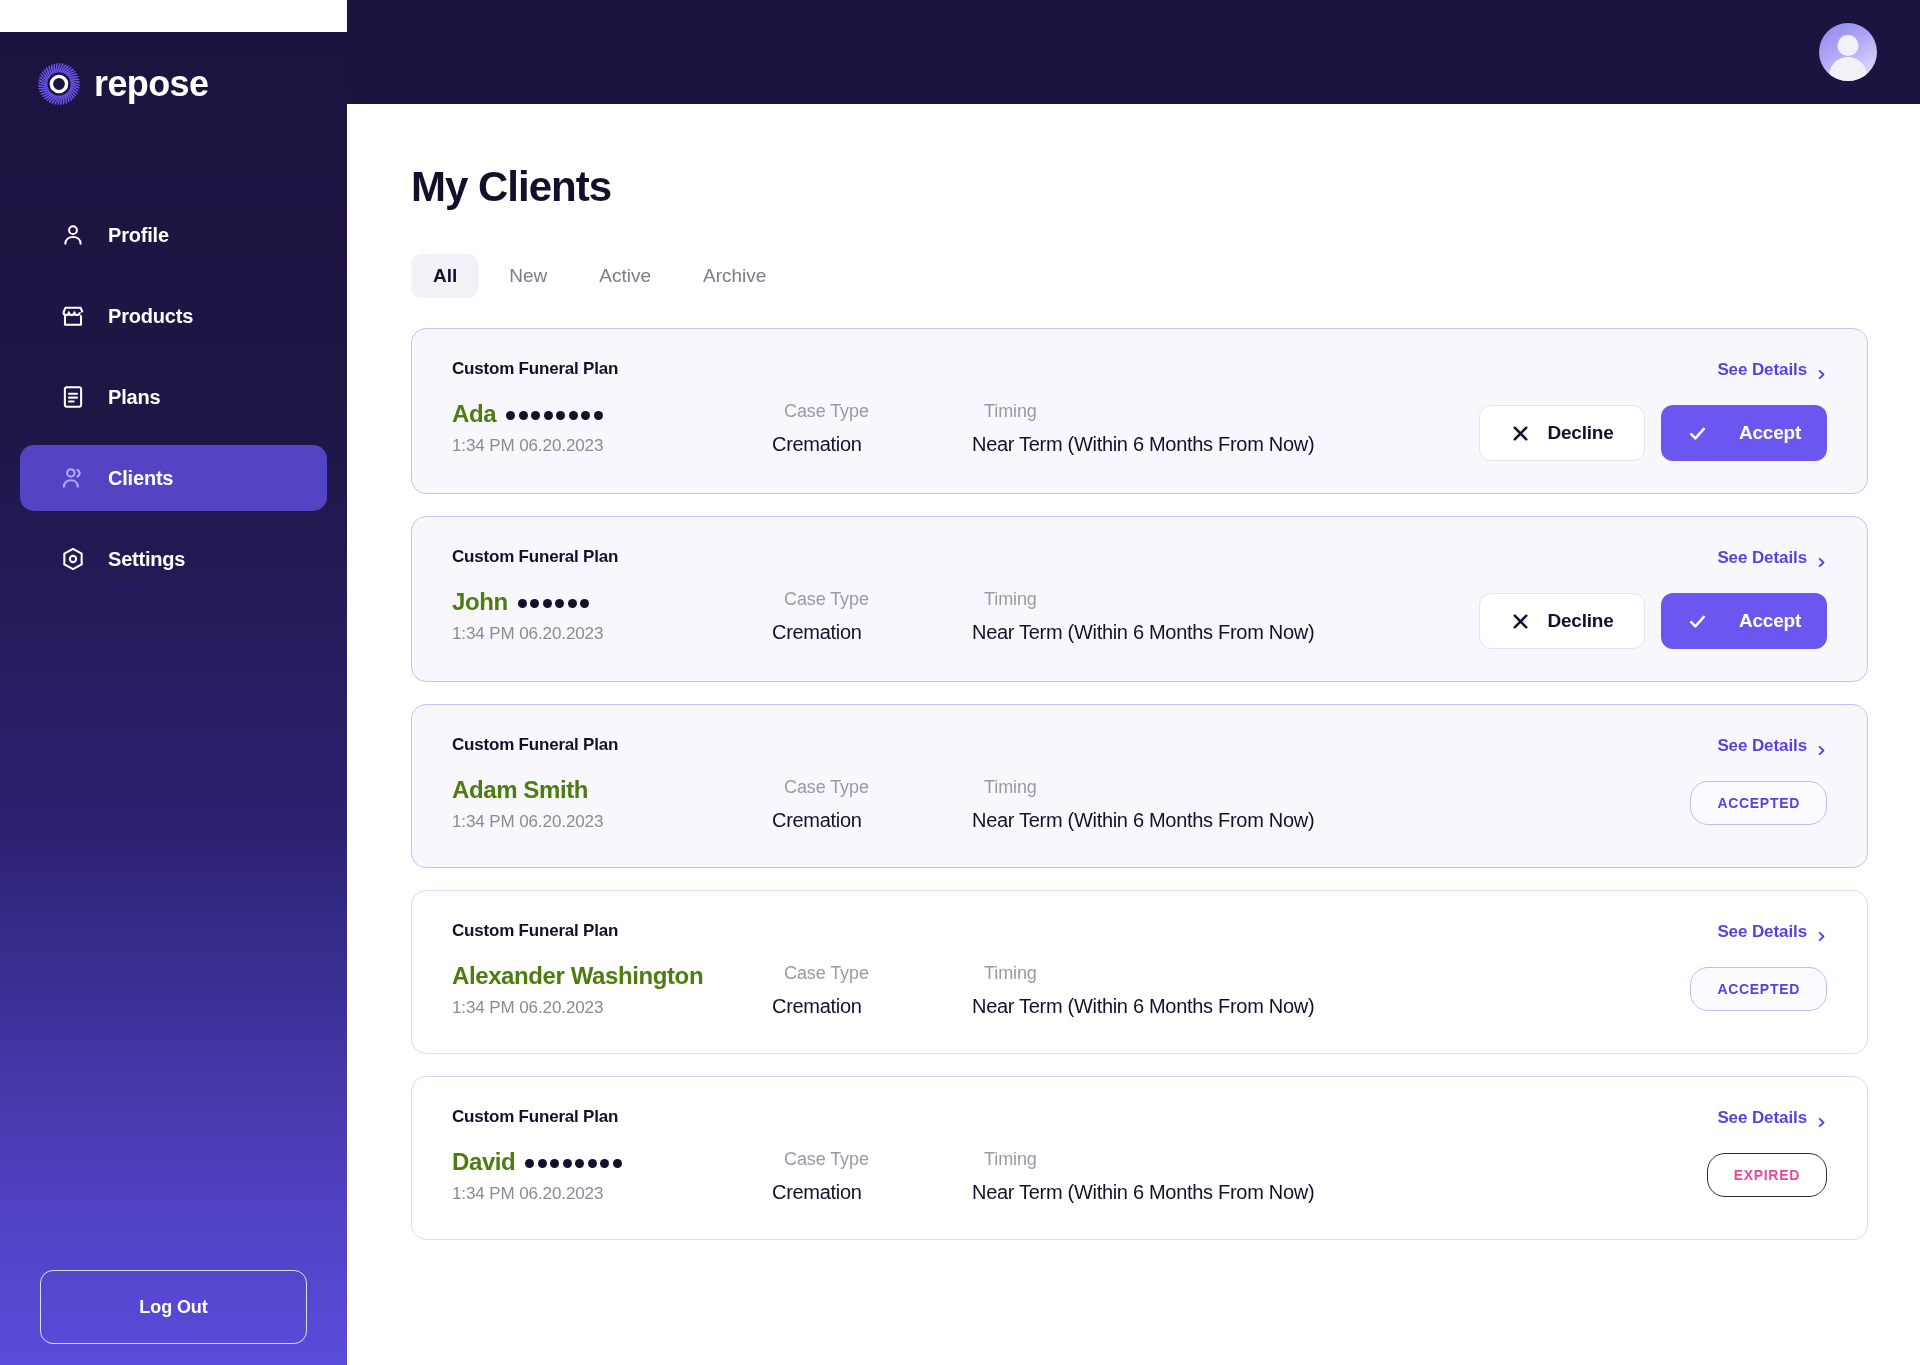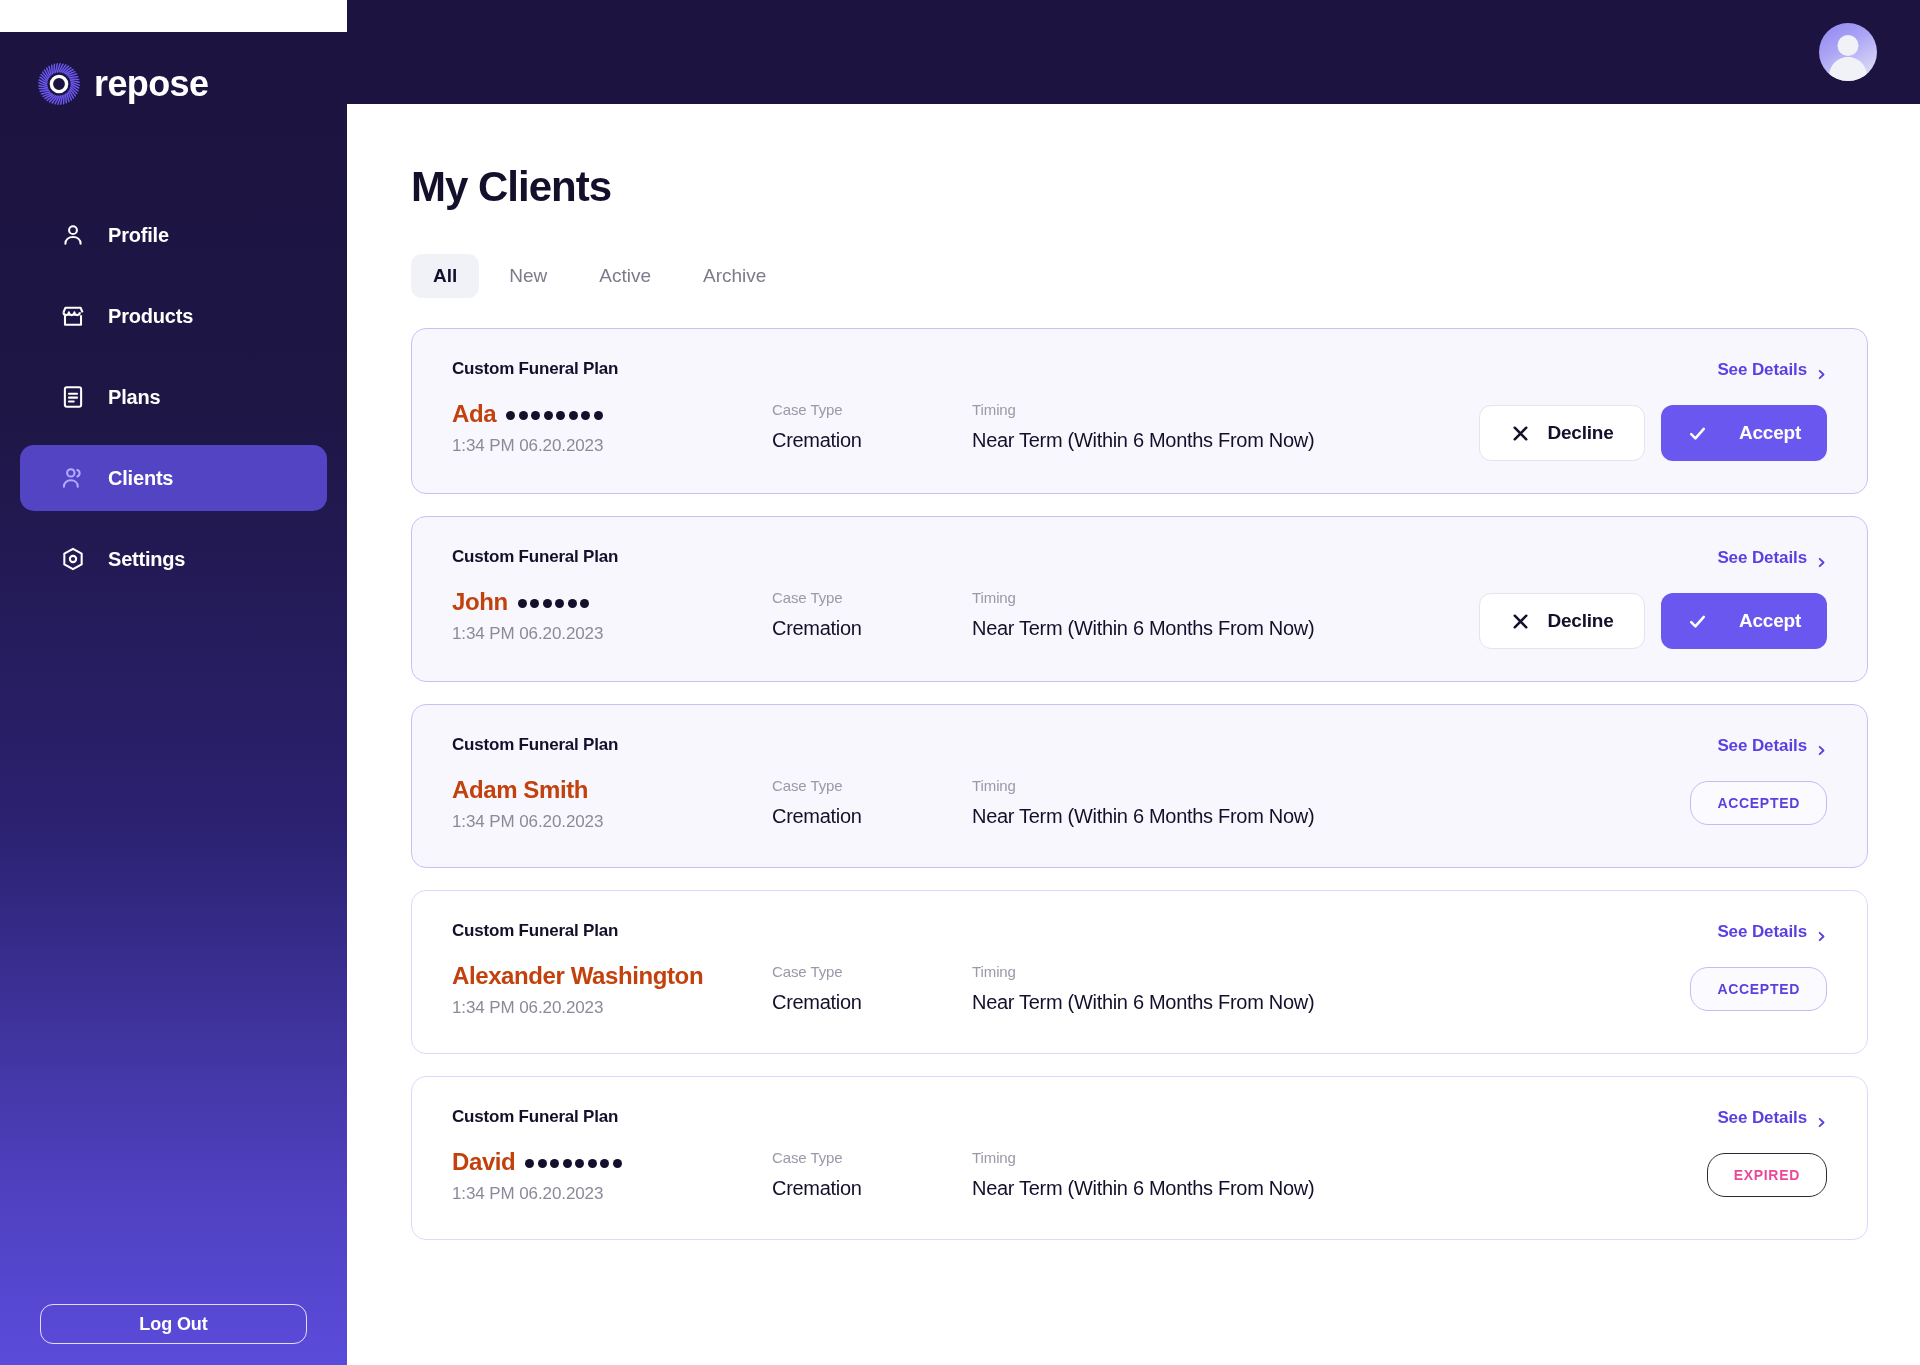--- a/index.html
+++ b/index.html
@@ -39,21 +39,21 @@
     border-radius: 14px; cursor: pointer;
     color: #ffffff;
   }
   .nav-item.active { background: #5344c4; }
   .nav-icon { width: 26px; height: 26px; flex: 0 0 26px; display: block; }
   .nav-item.active .nav-icon { color: #b7abff; }
   .nav-label { font-size: 20px; font-weight: 600; letter-spacing: -0.2px; }
 
   .logout-wrap { margin-top: auto; padding: 0 40px 53px 40px; }
   .logout-btn {
-    width: 100%; height: 40px;
+    width: 100%; height: 74px;
     border: 1.5px solid rgba(255,255,255,0.82);
     border-radius: 13px; background: transparent;
     color: #ffffff; font-size: 18px; font-weight: 700;
     font-family: "Liberation Sans", sans-serif;
     cursor: pointer; letter-spacing: -0.1px;
   }
 
   
   .topbar {
     position: absolute; top: 0; left: 347px;
@@ -115,35 +115,35 @@
     color: #5b3fe0; font-size: 17px; font-weight: 700;
     cursor: pointer; letter-spacing: -0.1px;
   }
   .chev { width: 11px; height: 11px; display: block; }
 
   .card-body {
     margin-top: 22px; display: flex; align-items: flex-start;
   }
   .col-name { width: 320px; flex: 0 0 320px; }
   .client-name {
-    font-size: 24px; font-weight: 700; color: #c2410c;
+    font-size: 24px; font-weight: 700; color: #4d7c0f;
     letter-spacing: -0.4px; line-height: 1.1;
     display: flex; align-items: center; gap: 10px;
   }
   .masked {
     display: inline-flex; align-items: center; gap: 3.5px;
     position: relative; top: 1px;
   }
   .masked i { width: 9px; height: 9px; border-radius: 50%; background: #14102b; display:block; }
   .client-date {
     margin-top: 9px; font-size: 17px; color: #8b8a98; letter-spacing: -0.1px;
   }
   .col-field { flex: 0 0 auto; }
   .col-case { width: 200px; }
-  .field-label { font-size: 15px; color: #9a99a8; letter-spacing: -0.1px; }
+  .field-label { font-size: 18px; color: #9a99a8; letter-spacing: -0.1px; margin-left: 12px; }
   .field-value { margin-top: 11px; font-size: 20px; color: #14102b; letter-spacing: -0.3px; }
 
   .col-actions { margin-left: auto; display: flex; align-items: center; gap: 16px; padding-top: 4px; }
   .btn {
     height: 56px; border-radius: 12px; display: inline-flex;
     align-items: center; justify-content: center; gap: 16px;
     font-size: 19px; font-weight: 700; cursor: pointer;
     font-family: "Liberation Sans", sans-serif; letter-spacing: -0.2px;
   }
   .btn-decline {

